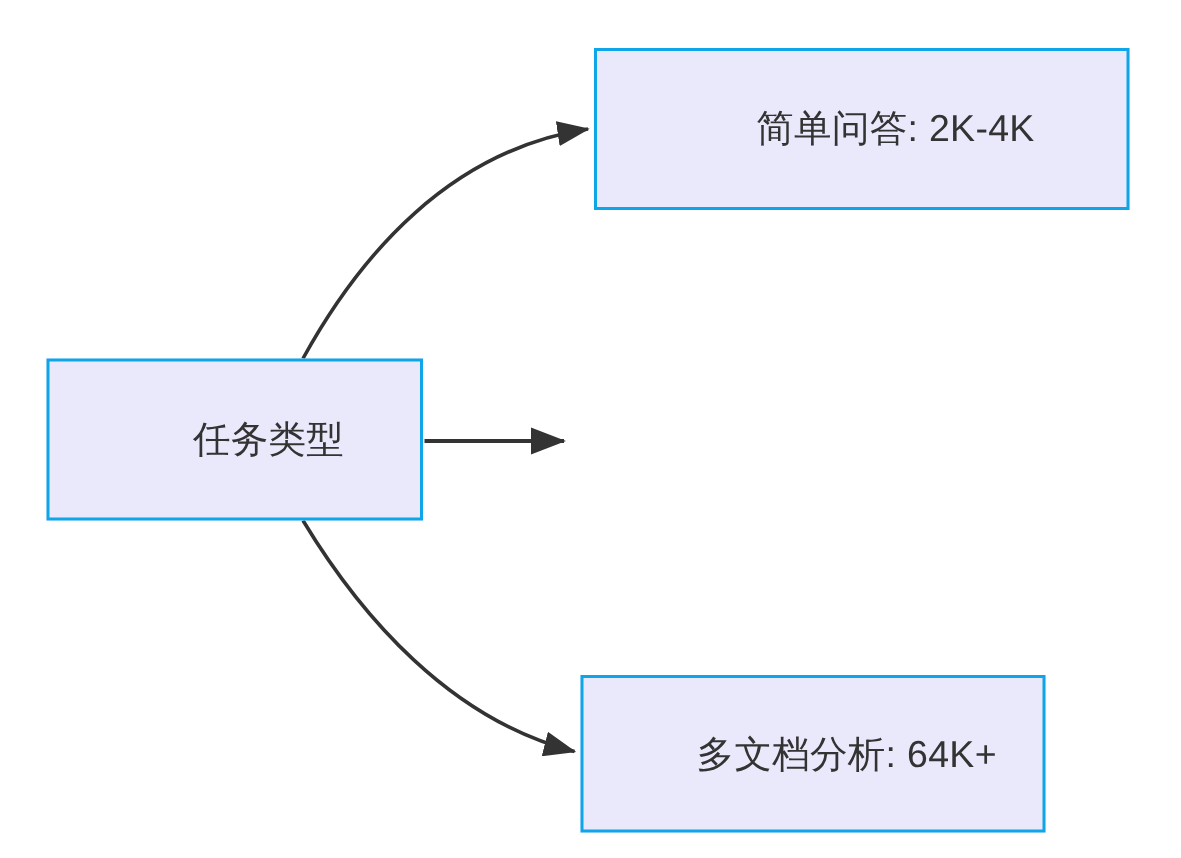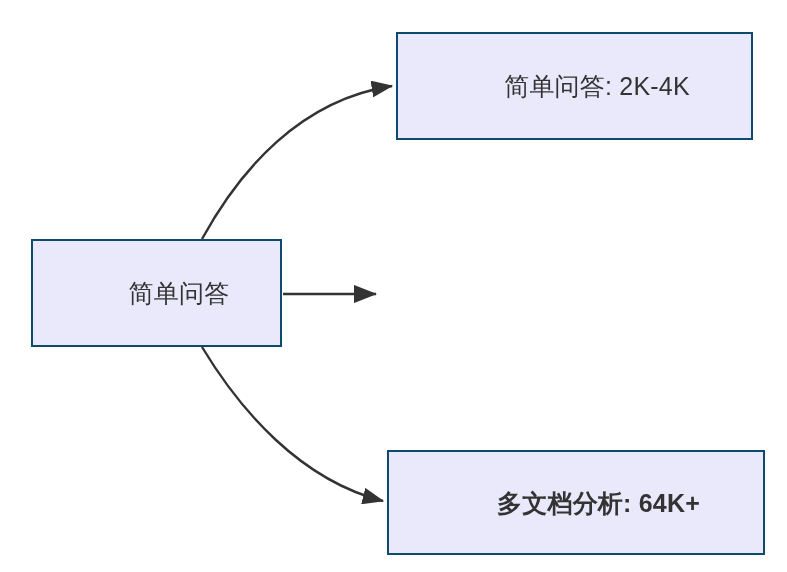--- a/index.html
+++ b/index.html
@@ -22,21 +22,21 @@
     left: 0;
     top: 0;
     width: 787px;
     height: 572px;
     pointer-events: none;
   }
   .node {
     position: absolute;
     box-sizing: border-box;
     background: #eae8fb;
-    border: 2px solid #0c4a6e;
+    border: 2px solid #0ea5e9;
     display: flex;
     align-items: center;
     justify-content: center;
     text-align: center;
     padding-left: 45px;
   }
   .node-label {
     color: #333333;
     font-size: 25px;
     line-height: 1.2;
@@ -57,23 +57,22 @@
   }
   #node-doc-summary {
     left: 380px;
     top: 240px;
     width: 392px;
     height: 107px;
   }
   #node-multidoc {
     left: 387px;
     top: 450px;
-    width: 378px;
+    width: 310px;
     height: 105px;
-    font-weight: bold;
   }
 </style>
 </head>
 <body>
 
 <div id="canvas">
 
   <svg class="edges" viewBox="0 0 787 572" width="787" height="572" xmlns="http://www.w3.org/2000/svg">
     <defs>
       <marker id="arrowhead" markerWidth="9" markerHeight="7" refX="8.5" refY="3.5" orient="auto" markerUnits="strokeWidth">
@@ -82,21 +81,21 @@
     </defs>
 
     <path d="M 202 239 C 240 170, 300 100, 392 86" fill="none" stroke="#333333" stroke-width="2.4" marker-end="url(#arrowhead)"></path>
 
     <path d="M 283 294 L 376 294" fill="none" stroke="#333333" stroke-width="2.6" marker-end="url(#arrowhead)"></path>
 
     <path d="M 202 347 C 240 410, 300 480, 383 501" fill="none" stroke="#333333" stroke-width="2.4" marker-end="url(#arrowhead)"></path>
   </svg>
 
   <div class="node" id="node-root">
-    <span class="node-label">简单问答</span>
+    <span class="node-label">任务类型</span>
   </div>
 
   <div class="node" id="node-simple-qa">
     <span class="node-label">简单问答: 2K-4K</span>
   </div>
 
 
   <div class="node" id="node-multidoc">
     <span class="node-label">多文档分析: 64K+</span>
   </div>

